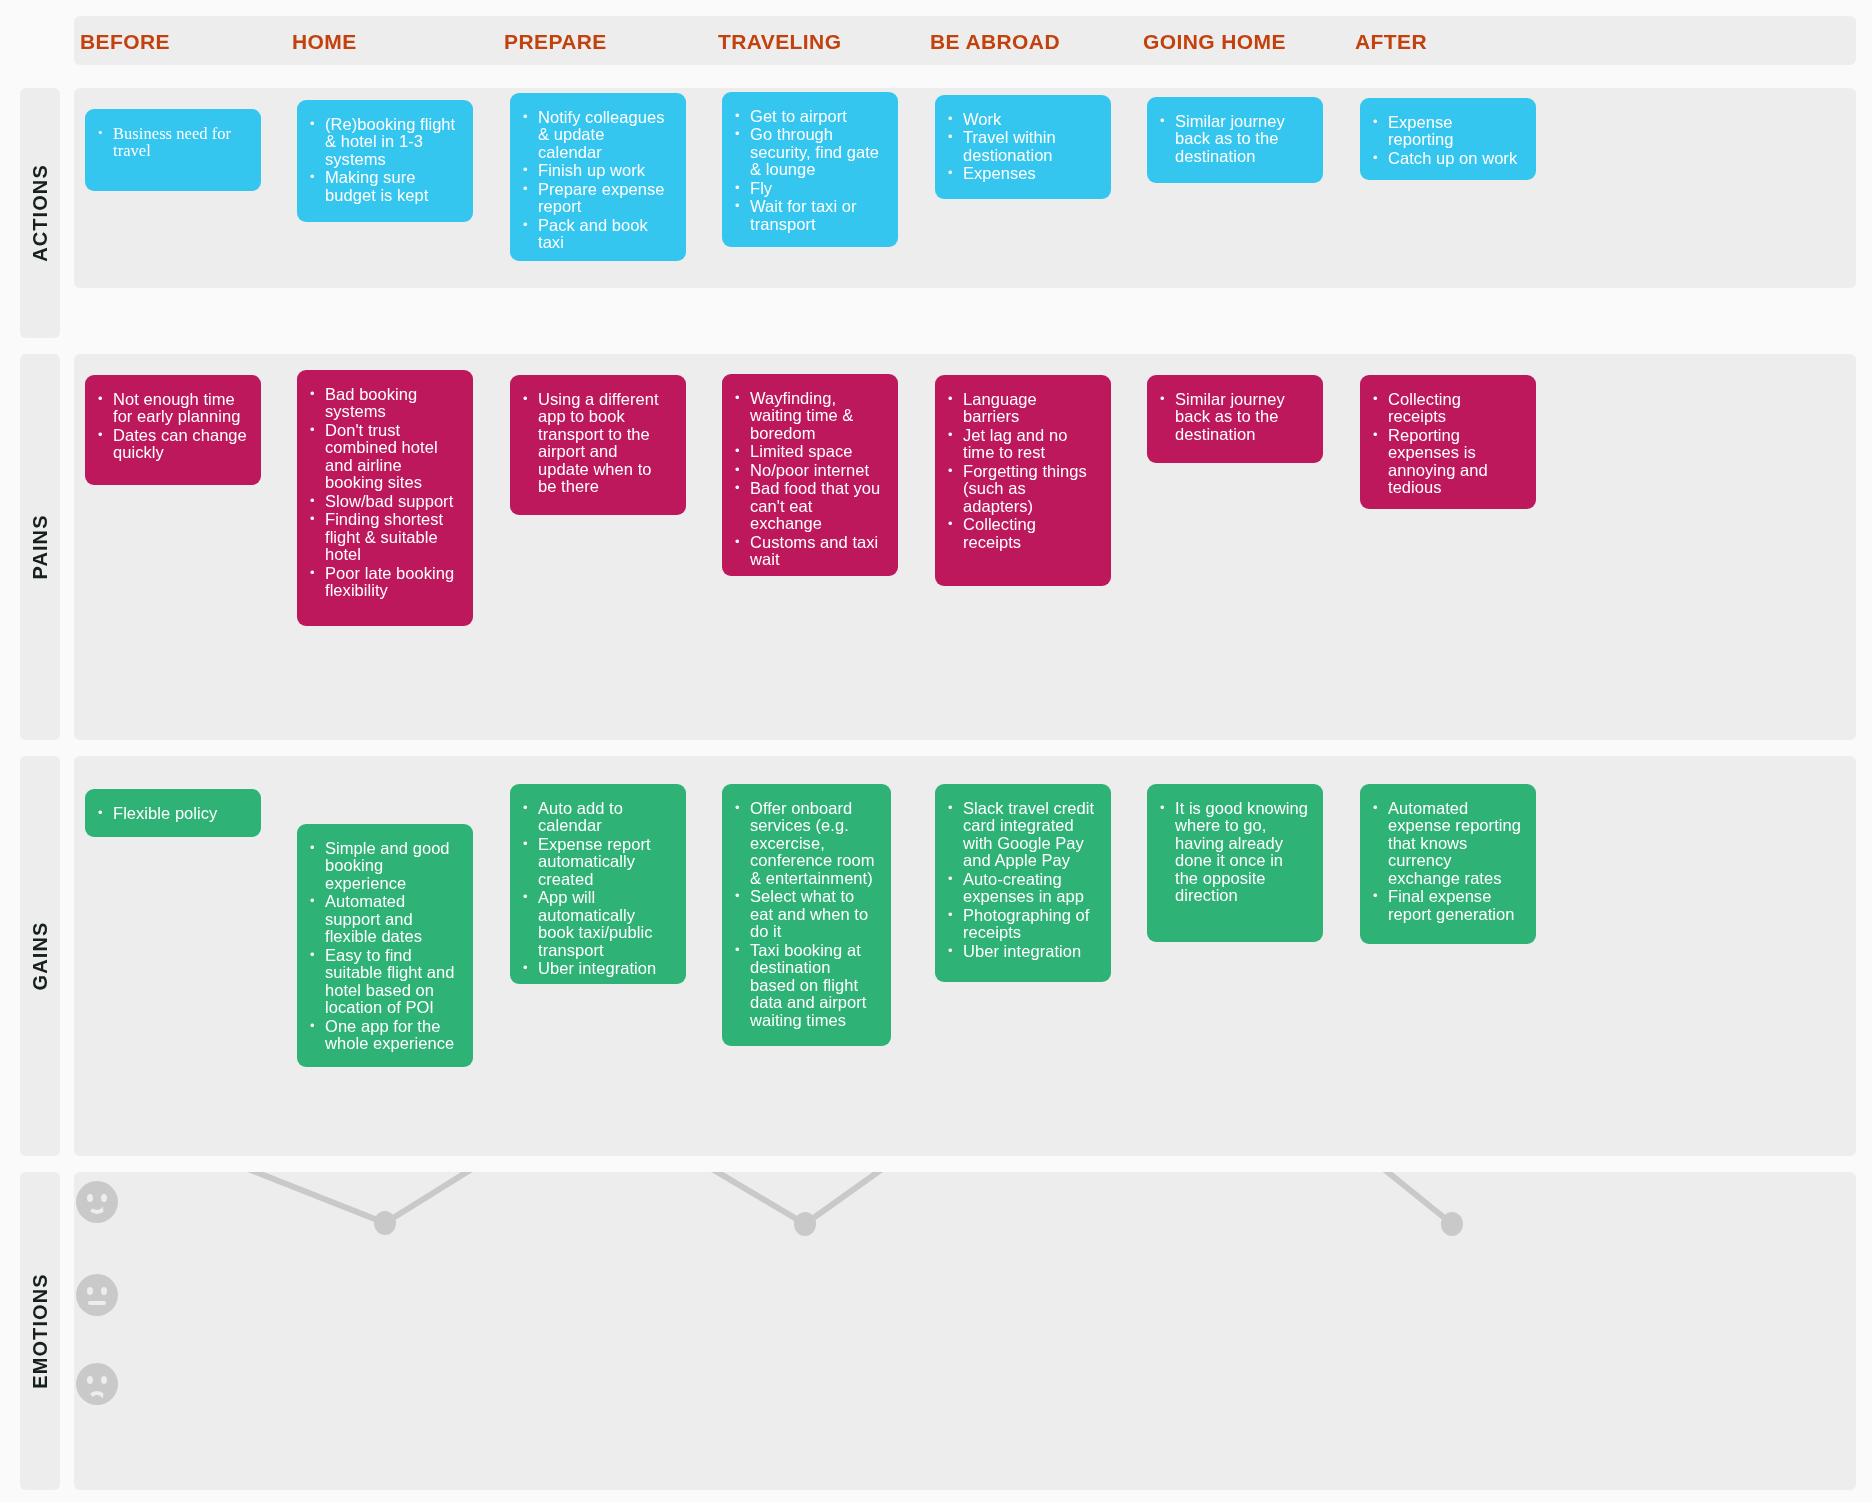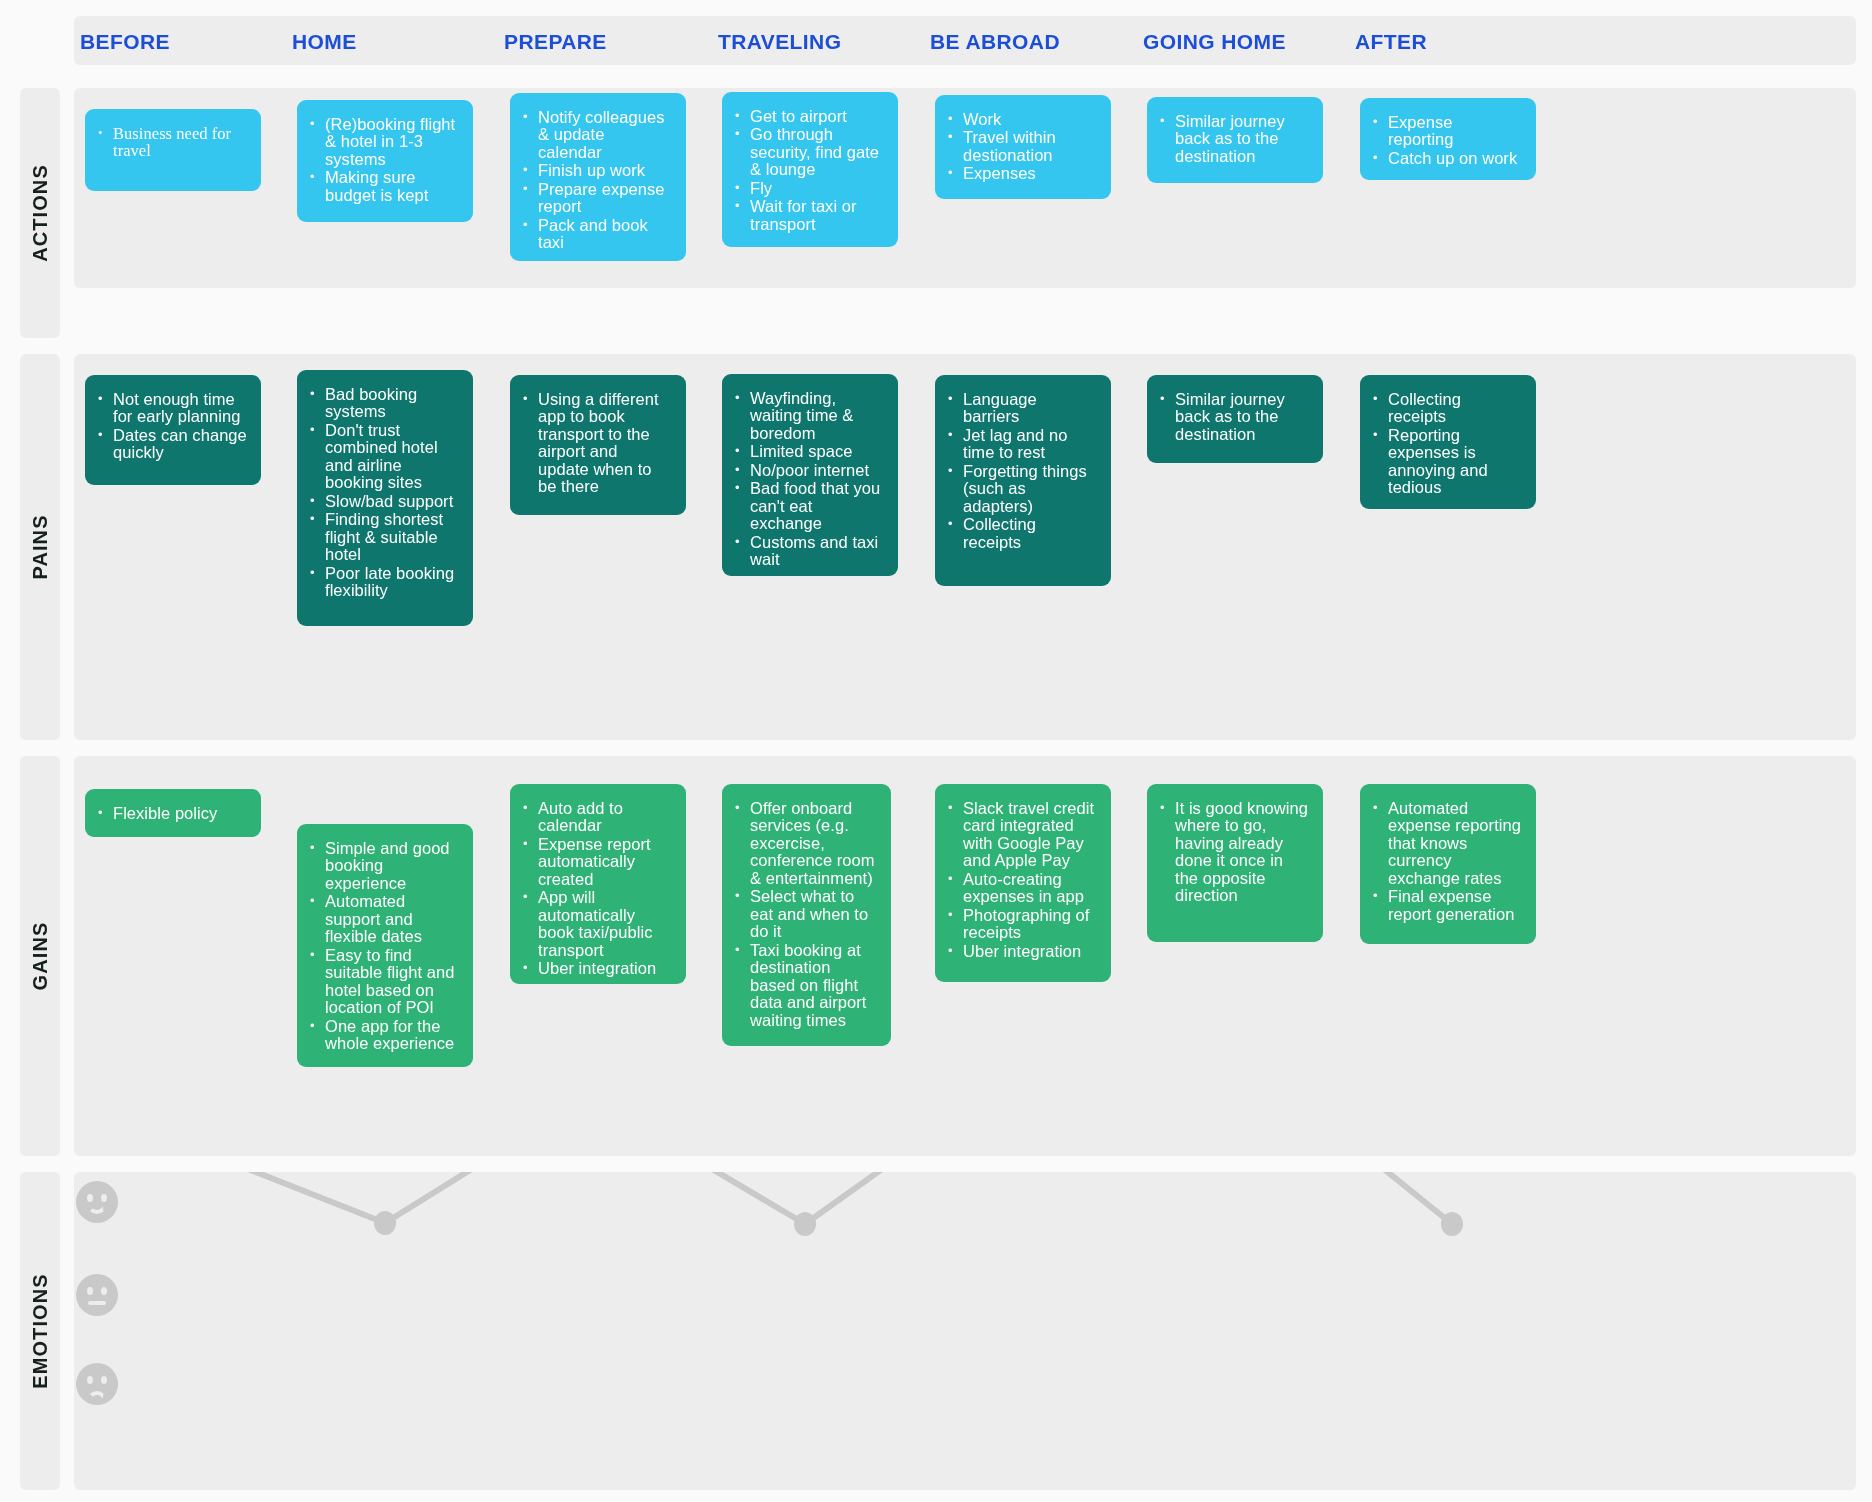--- a/index.html
+++ b/index.html
@@ -28,21 +28,21 @@
     height: 49px;
     background: #EDEDED;
     border-radius: 6px;
   }
   .phase-label {
     position: absolute;
     top: 14px;
     font-size: 21px;
     font-weight: bold;
     letter-spacing: 0.4px;
-    color: #1d4ed8;
+    color: #c2410c;
     white-space: nowrap;
   }
 
   
   .row-tab {
     position: absolute;
     left: 20px;
     width: 40px;
     background: #EDEDED;
     border-radius: 6px;
@@ -86,21 +86,21 @@
   }
   .card li::before {
     content: "\2022";
     position: absolute;
     left: 3px;
     top: 0;
     font-size: 13px;
     line-height: 1.28;
   }
   .card.actions { background: #35C6EF; }
-  .card.pains   { background: #0f766e; }
+  .card.pains   { background: #be185d; }
   .card.gains   { background: #2FB276; }
 
   
   .emotions-panel { overflow: hidden; }
   .emo-face {
     position: absolute;
     width: 42px;
     height: 42px;
     border-radius: 50%;
     background: #C9C9C9;

